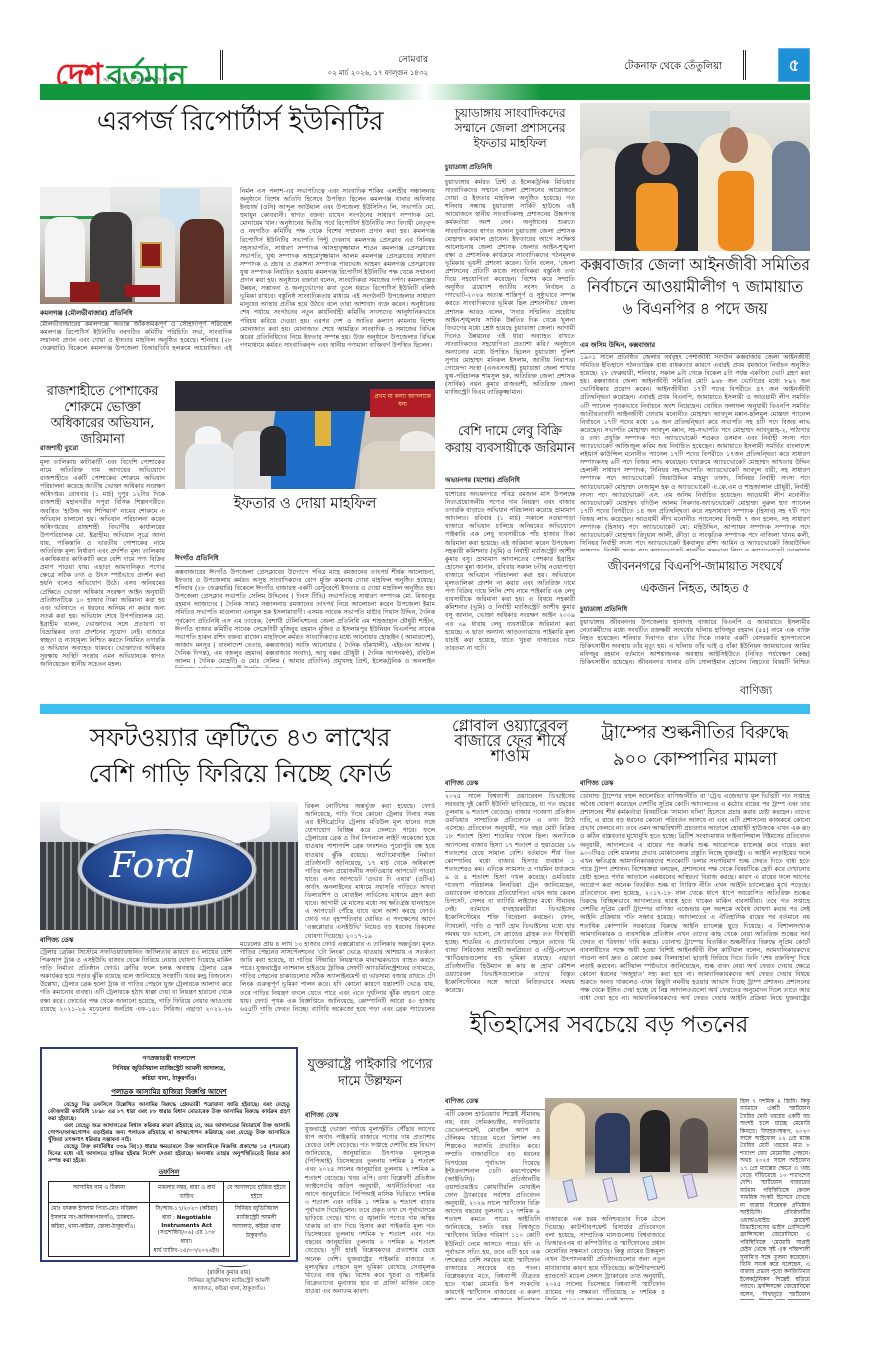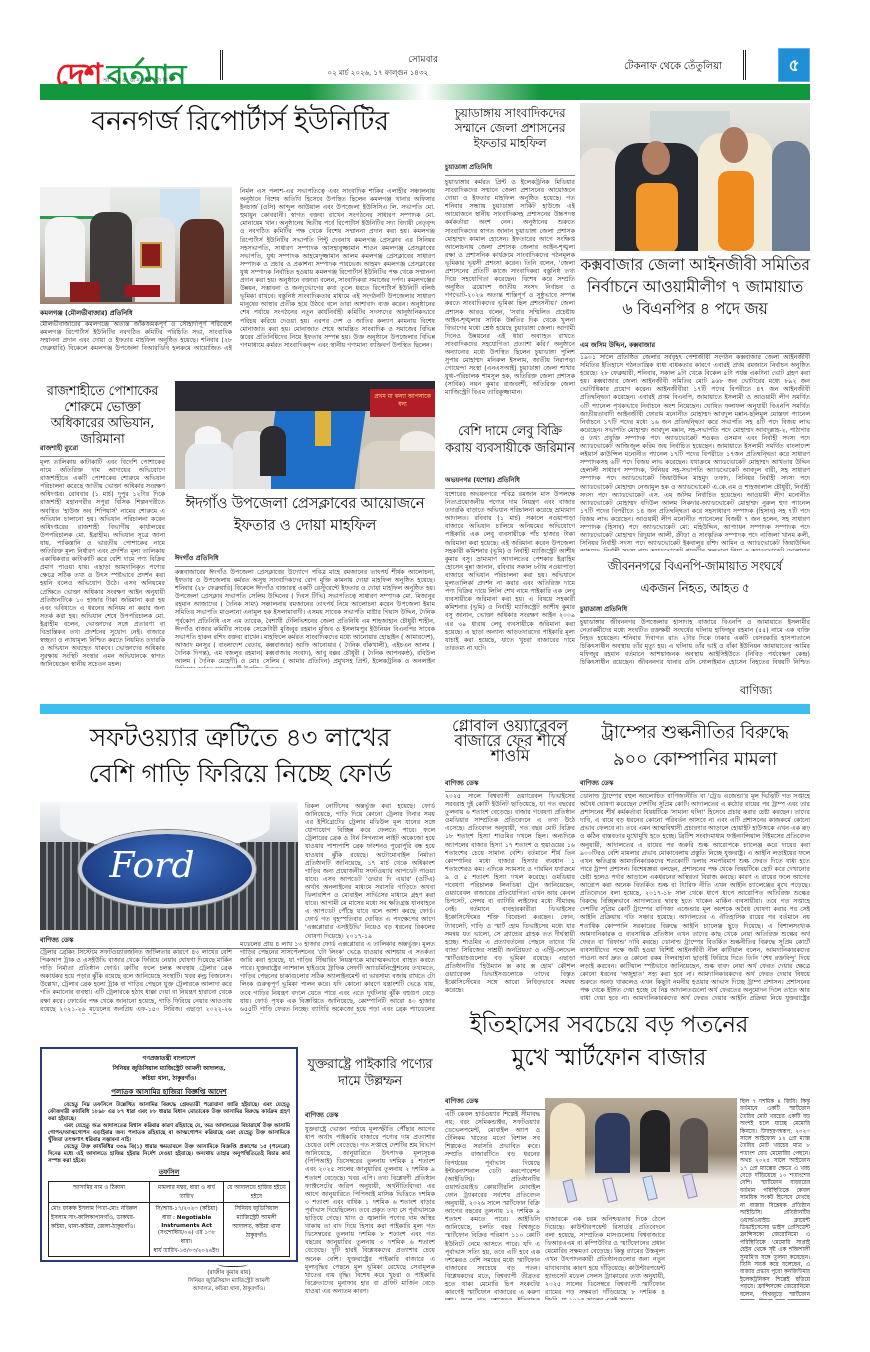--- a/index.html
+++ b/index.html
@@ -21,32 +21,32 @@
 </head>
 <body>
 
 <div class="abs" style="left:40px;top:48px;width:770px;height:40px;">
   <div class="abs" style="left:15px;top:2px;white-space:nowrap">
     <span class="logo-red">দেশ</span>
     <span class="logo-green">বর্তমান</span>
   </div>
   <div class="abs" style="left:63px;top:29px;font-size:5.5px;letter-spacing:1.5px;font-family:'DejaVu Sans',sans-serif;color:#333">আপামর জনতার দৈনিক</div>
   <div class="abs" style="left:180px;top:2px;width:3px;height:30px;border-left:1px solid #222;border-right:1px solid #222"></div>
-  <div class="abs" style="right:372px;top:4px;font-size:9px;font-family:'DejaVu Sans',sans-serif">সোমবার</div>
+  <div class="abs" style="right:382px;top:4px;font-size:9px;font-family:'DejaVu Sans',sans-serif">সোমবার</div>
   <div class="abs" style="right:382px;top:19px;font-size:7px;font-family:'DejaVu Sans',sans-serif">০২ মার্চ ২০২৬, ১৭ ফাল্গুন ১৪৩২</div>
   <div class="abs" style="right:88px;top:10px;font-size:10px;font-family:Liberation Sans, sans-serif">টেকনাফ থেকে তেঁতুলিয়া</div>
   <div class="abs" style="right:64px;top:2px;width:3px;height:30px;border-left:1px solid #222;border-right:1px solid #222"></div>
   <div class="abs" style="right:0;top:0;width:32px;height:34px;background:#1f8fd6;border:1px solid #5fb0ea;color:#fff;font-size:17px;font-weight:bold;text-align:center;line-height:32px;font-family:'DejaVu Sans',sans-serif">
     <span>৫</span>
   </div>
 </div>
 <div class="abs green-bar" style="left:40px;top:84px;width:770px;height:16px"></div>
 
 <div class="abs hl" style="left:40px;top:103px;width:400px;font-size:27px;line-height:36px">
-  <div>বননগর্জ রিপোর্টার্স ইউনিটির</div>
+  <div>এরপর্জ রিপোর্টার্স ইউনিটির</div>
 </div>
 <div class="photo" style="left:40px;top:187px;width:192px;height:117px;background:linear-gradient(180deg,#e9ece9 0%,#d8dcd6 45%,#b9b2a8 70%,#9b7f6f 100%)">
   <div class="abs" style="left:0;top:0;width:70px;height:32px;background:#f1f1f1;border-bottom:3px solid #2c9a4a"></div>
   <div class="abs" style="left:120px;top:2px;width:40px;height:40px;background:#cfe2f0"></div>
   <div class="abs" style="left:5px;top:30px;width:40px;height:80px;background:#f4f4f4;border-radius:14px 14px 0 0"></div>
   <div class="abs" style="left:50px;top:25px;width:42px;height:90px;background:#3d3a39;border-radius:14px 14px 0 0"></div>
   <div class="abs" style="left:95px;top:30px;width:40px;height:85px;background:#e6e6e6;border-radius:14px 14px 0 0"></div>
   <div class="abs" style="left:140px;top:32px;width:44px;height:85px;background:#5a2f26;border-radius:14px 14px 0 0"></div>
   <div class="abs" style="left:100px;top:55px;width:22px;height:26px;background:#8c1b1b;border:2px solid #c9a54a"></div>
   <div class="abs" style="left:30px;top:95px;width:30px;height:20px;background:#8c1b1b"></div>
@@ -89,21 +89,20 @@
   <div class="abs" style="left:95px;top:30px;width:90px;height:78px;background:#1f6fc9;transform:skewX(-8deg)"></div>
   <div class="abs" style="left:10px;top:60px;width:50px;height:48px;background:#e8ecef;border-radius:18px 18px 0 0"></div>
   <div class="abs" style="left:20px;top:45px;width:26px;height:18px;background:#f5f5f5;border-radius:50% 50% 0 0"></div>
   <div class="abs" style="left:58px;top:50px;width:38px;height:58px;background:#e4e4e4;border-radius:16px 16px 0 0"></div>
   <div class="abs" style="left:85px;top:45px;width:26px;height:50px;background:#2c2c30;border-radius:12px 12px 0 0"></div>
   <div class="abs" style="left:140px;top:30px;width:16px;height:35px;background:#e0b43c"></div>
   <div class="abs" style="left:185px;top:60px;width:75px;height:48px;background:#d9d2c4;border-radius:18px 0 0 0"></div>
   <div class="abs" style="left:225px;top:50px;width:35px;height:20px;background:#f0ede8;border-radius:50% 50% 0 0"></div>
 </div>
 <div class="abs hl" style="left:175px;top:492px;width:260px;font-size:15px;line-height:22px">
-  <div>ঈদগাঁও উপজেলা প্রেসক্লাবের আয়োজনে</div>
   <div>ইফতার ও দোয়া মাহফিল</div>
 </div>
 <div class="abs byline" style="left:175px;top:553px;width:260px">ঈদগাঁও প্রতিনিধি</div>
 <div class="abs txt" style="left:175px;top:568px;width:260px;height:100px">কক্সবাজারের ঈদগাঁও উপজেলা প্রেসক্লাবের উদ্যোগে পবিত্র মাহে রমজানের তাৎপর্য শীর্ষক আলোচনা, ইফতার ও উপজেলায় কর্মরত অসুস্থ সাংবাদিকদের রোগ মুক্তি কামনায় দোয়া মাহফিল অনুষ্ঠিত হয়েছে। শনিবার (২৮ ফেব্রুয়ারি) বিকেলে ঈদগাঁও বাজারস্থ একটি রেস্টুরেন্টে ইফতার ও দোয়া মাহফিল অনুষ্ঠিত হয়। উপজেলা প্রেসক্লাব সভাপতি সেলিম উদ্দিনের ( দিবস টিভি) সভাপতিত্বে সাধারণ সম্পাদক মো. মিজানুর রহমান আজাদের ( দৈনিক সাম্য) সঞ্চালনায় রমজানের তাৎপর্য নিয়ে আলোচনা করেন উপজেলা ইমাম সমিতির সভাপতি মাওলানা এনামুল হক ইসলামাবাদী। এসময় সাবেক সভাপতি মাষ্টার গিয়াস উদ্দিন, দৈনিক পূর্বকোণ প্রতিনিধি এস এম তারেক, বৈশাখী টেলিভিশনের জেলা প্রতিনিধি এম শাহজাহান চৌধুরী শাহীন, ঈদগাঁও বাজার কমিটির সাবেক সেক্রেটারী মুজিবুর রহমান মুজিব ও ইসলামপুর ইউনিয়ন বিএনপির সাবেক সভাপতি হারুন রশিদ বক্তব্য রাখেন। মাহফিলে কর্মরত সাংবাদিকদের মধ্যে আনোয়ার হোছাইন ( আমারদেশ), আজাদ মনসুর ( বাংলাদেশ বেতার, কক্সবাজার) আফি আনোয়ার ( দৈনিক বাঁকখালী), এইচএন আলম ( দৈনিক দিগন্ত), এম বজলুর রহমান( কক্সবাজার সংবাদ), আবু বক্কর চৌধুরী ( দৈনিক আপনকণ্ঠ), রবিউল আলম ( দৈনিক মেহেদী) ও মোঃ সেলিম ( আমার প্রতিদিন) প্রমুখসহ প্রিন্ট, ইলেকট্রনিক ও অনলাইন মিডিয়ার কর্মরত সাংবাদকর্মী উপস্থিত ছিলেন।</div>
 
 <div class="abs hl" style="left:445px;top:422px;width:130px;font-size:13px;line-height:17px">বেশি দামে লেবু বিক্রি করায় ব্যবসায়ীকে জরিমান</div>
 <div class="abs byline" style="left:445px;top:475px;width:130px">অভয়নগর (যশোর) প্রতিনিধি</div>
 <div class="abs txt" style="left:445px;top:490px;width:130px;height:180px">যশোরের অভয়নগরে পবিত্র রমজান মাস উপলক্ষে নিত্যপ্রয়োজনীয় পণ্যের দাম নিয়ন্ত্রণ এবং বাজার তদারকি বাড়াতে অভিযান পরিচালনা করেছে ভ্রাম্যমাণ আদালত। রবিবার (১ মার্চ) সকালে নওয়াপাড়া বাজারে অভিযান চালিয়ে অনিয়মের অভিযোগে পাইকারি এক লেবু ব্যবসায়ীকে পাঁচ হাজার টাকা জরিমানা করা হয়েছে। এই জরিমানা করেন উপজেলা সহকারী কমিশনার (ভূমি) ও নির্বাহী ম্যাজিস্ট্রেট আশীষ কুমার বসু। ভ্রাম্যমাণ আদালতের পেশকার ইব্রাহিম হোসেন মুন্না জানান, রবিবার সকাল ৮টায় নওয়াপাড়া বাজারে অভিযান পরিচালনা করা হয়। অভিযানে মূল্যতালিকা প্রদর্শন না করার এবং অতিরিক্ত দামে পণ্য বিক্রির দায়ে লিটন শেখ নামে পাইকারি এক লেবু ব্যবসায়ীকে জরিমানা করা হয়। এ বিষয়ে সহকারী কমিশনার (ভূমি) ও নির্বাহী ম্যাজিস্ট্রেট আশীষ কুমার বসু জানান, ভোক্তা অধিকার সংরক্ষণ আইন ২০০৯ এর ৩৯ ধারায় লেবু ব্যবসায়ীকে জরিমানা করা হয়েছে। এ ছাড়া অন্যান্য আড়তদারদের পাইকারি মূল্য যাচাই করা হয়েছে, যাতে খুচরা বাজারের দামে তারতম্য না ঘটে।</div>
 
 <div class="abs hl" style="left:580px;top:555px;width:230px;font-size:12px;line-height:22px">
@@ -175,21 +174,20 @@
   <div style="text-align:center;margin-left:120px;font-size:5.4px">সিনিয়র জুডিসিয়াল ম্যাজিস্ট্রেট আমলী</div>
   <div style="text-align:center;margin-left:120px;font-size:5.4px">আদালত, কচিয়া থানা, ঠাকুরগাঁও।</div>
 </div>
 
 <div class="abs hl" style="left:305px;top:1055px;width:130px;font-size:13px;line-height:17px">যুক্তরাষ্ট্রে পাইকারি পণ্যের দামে উল্লম্ফন</div>
 <div class="abs byline" style="left:305px;top:1110px;width:130px">বাণিজ্য ডেস্ক</div>
 <div class="abs txt" style="left:305px;top:1125px;width:130px;height:175px">যুক্তরাষ্ট্রে ভোক্তা পর্যায়ে মূল্যস্ফীতি পৌঁছার আগের ধাপ অর্থাৎ পাইকারি বাজারে পণ্যের দাম প্রত্যাশার চেয়েও বেশি বেড়েছে। গত সপ্তাহে দেশটির শ্রম বিভাগ জানিয়েছে, জানুয়ারিতে উৎপাদক মূল্যসূচক (পিপিআই) ডিসেম্বরের তুলনায় দশমিক ৫ শতাংশ এবং ২০২৫ সালের জানুয়ারির তুলনায় ২ দশমিক ৯ শতাংশ বেড়েছে। খবর এপি। তথ্য বিশ্লেষণী প্রতিষ্ঠান ফ্যাক্টসেটের জরিপ অনুযায়ী, অর্থনীতিবিদরা এর আগে জানুয়ারিতে পিপিআই মাসিক ভিত্তিতে দশমিক ৩ শতাংশ এবং বার্ষিক ১ দশমিক ৬ শতাংশ বাড়ার পূর্বাভাস দিয়েছিলেন। তবে প্রকৃত তথ্য সে পূর্বাভাসকে ছাড়িয়ে গেছে। খাদ্য ও জ্বালানি পণ্যের দাম অস্থির থাকায় তা বাদ দিয়ে হিসাব করা পাইকারি মূল্য গত ডিসেম্বরের তুলনায় দশমিক ৮ শতাংশ এবং গত বছরের জানুয়ারির তুলনায় ৩ দশমিক ৬ শতাংশ বেড়েছে। দুটি হারই বিশ্লেষকদের প্রত্যাশার চেয়ে অনেক বেশি। যুক্তরাষ্ট্রের পাইকারি বাজারে এ মূল্যবৃদ্ধির পেছনে মূল ভূমিকা রেখেছে সেবামূলক খাতের ব্যয় বৃদ্ধি। বিশেষ করে খুচরা ও পাইকারি বিক্রেতাদের মুনাফার হার বা প্রফিট মার্জিন বেড়ে যাওয়া এর অন্যতম কারণ।</div>
 
 <div class="abs hl" style="left:424px;top:1008px;width:370px;font-size:23px;line-height:33px">
   <div>ইতিহাসের সবচেয়ে বড় পতনের</div>
-  <div>মুখে স্মার্টফোন বাজার</div>
 </div>
 <div class="abs byline" style="left:445px;top:1096px;width:100px">বাণিজ্য ডেস্ক</div>
 <div class="photo" style="left:545px;top:1098px;width:192px;height:110px;background:linear-gradient(180deg,#b7ab98 0%,#8e806c 50%,#efe9e1 75%,#f2eee8 100%)">
   <div class="abs" style="left:5px;top:5px;width:35px;height:75px;background:#f1e3c7;border-radius:16px 16px 0 0"></div>
   <div class="abs" style="left:50px;top:15px;width:35px;height:60px;background:#2e3a5e;border-radius:14px 14px 0 0"></div>
   <div class="abs" style="left:95px;top:12px;width:30px;height:62px;background:#232326;border-radius:14px 14px 0 0"></div>
   <div class="abs" style="left:135px;top:20px;width:28px;height:55px;background:#59524e;border-radius:14px 14px 0 0"></div>
   <div class="abs" style="left:20px;top:82px;width:10px;height:22px;background:#cfd7ee;border:1px solid #8c8fb0;transform:rotate(-14deg)"></div>
   <div class="abs" style="left:60px;top:80px;width:10px;height:24px;background:#e4e0f2;border:1px solid #8c8fb0;transform:rotate(-14deg)"></div>
   <div class="abs" style="left:100px;top:78px;width:10px;height:24px;background:#cfe2f6;border:1px solid #8c8fb0;transform:rotate(-14deg)"></div>

